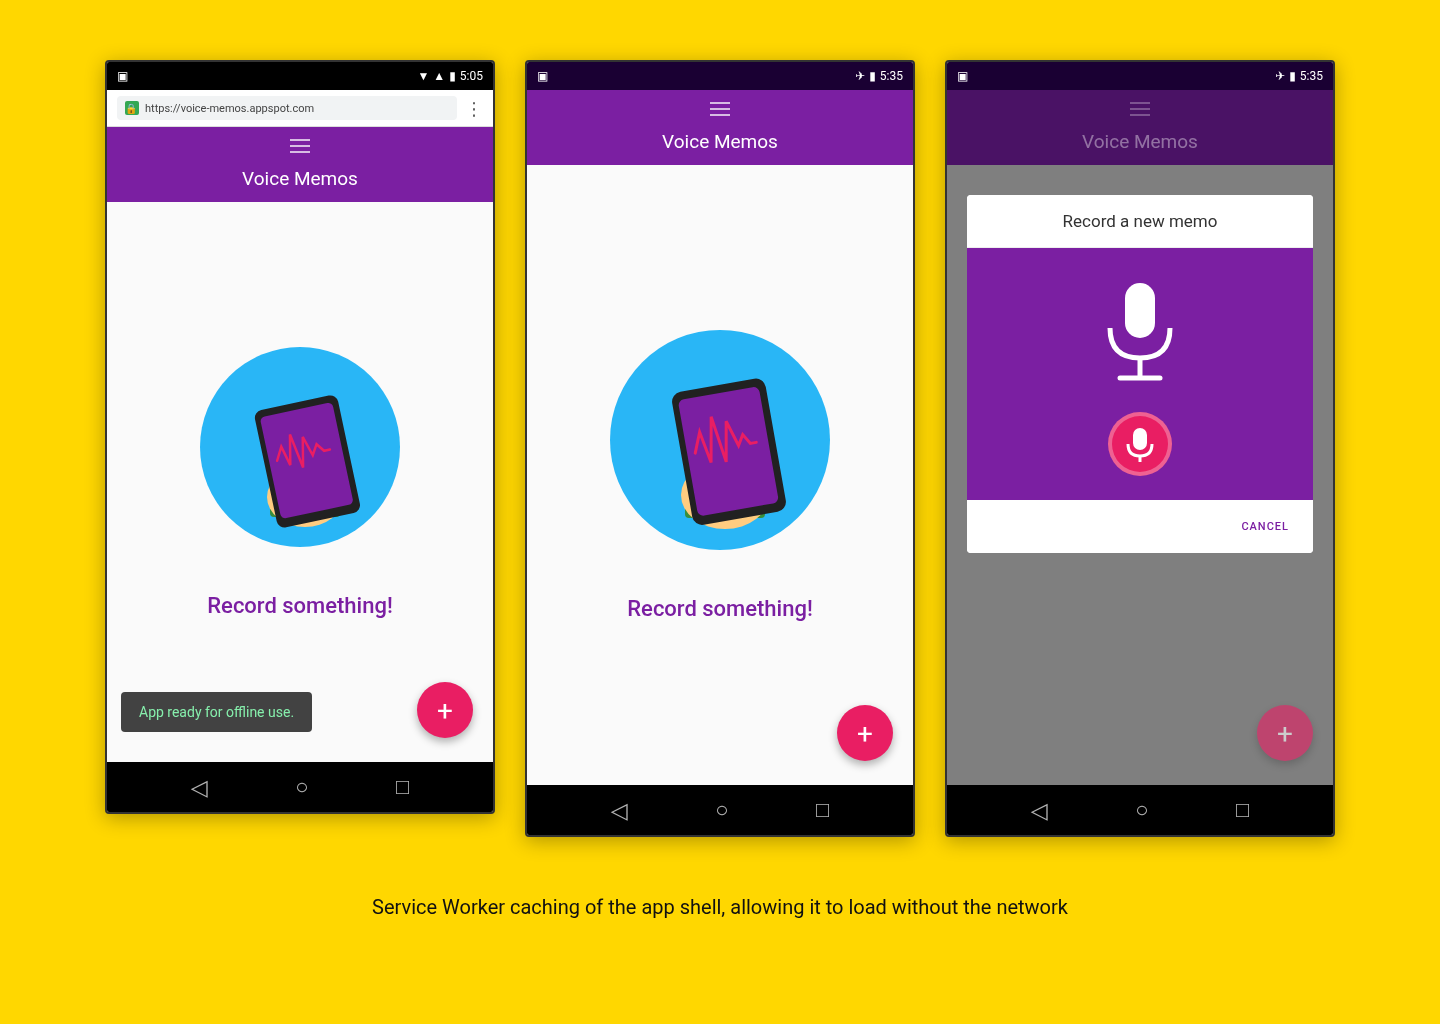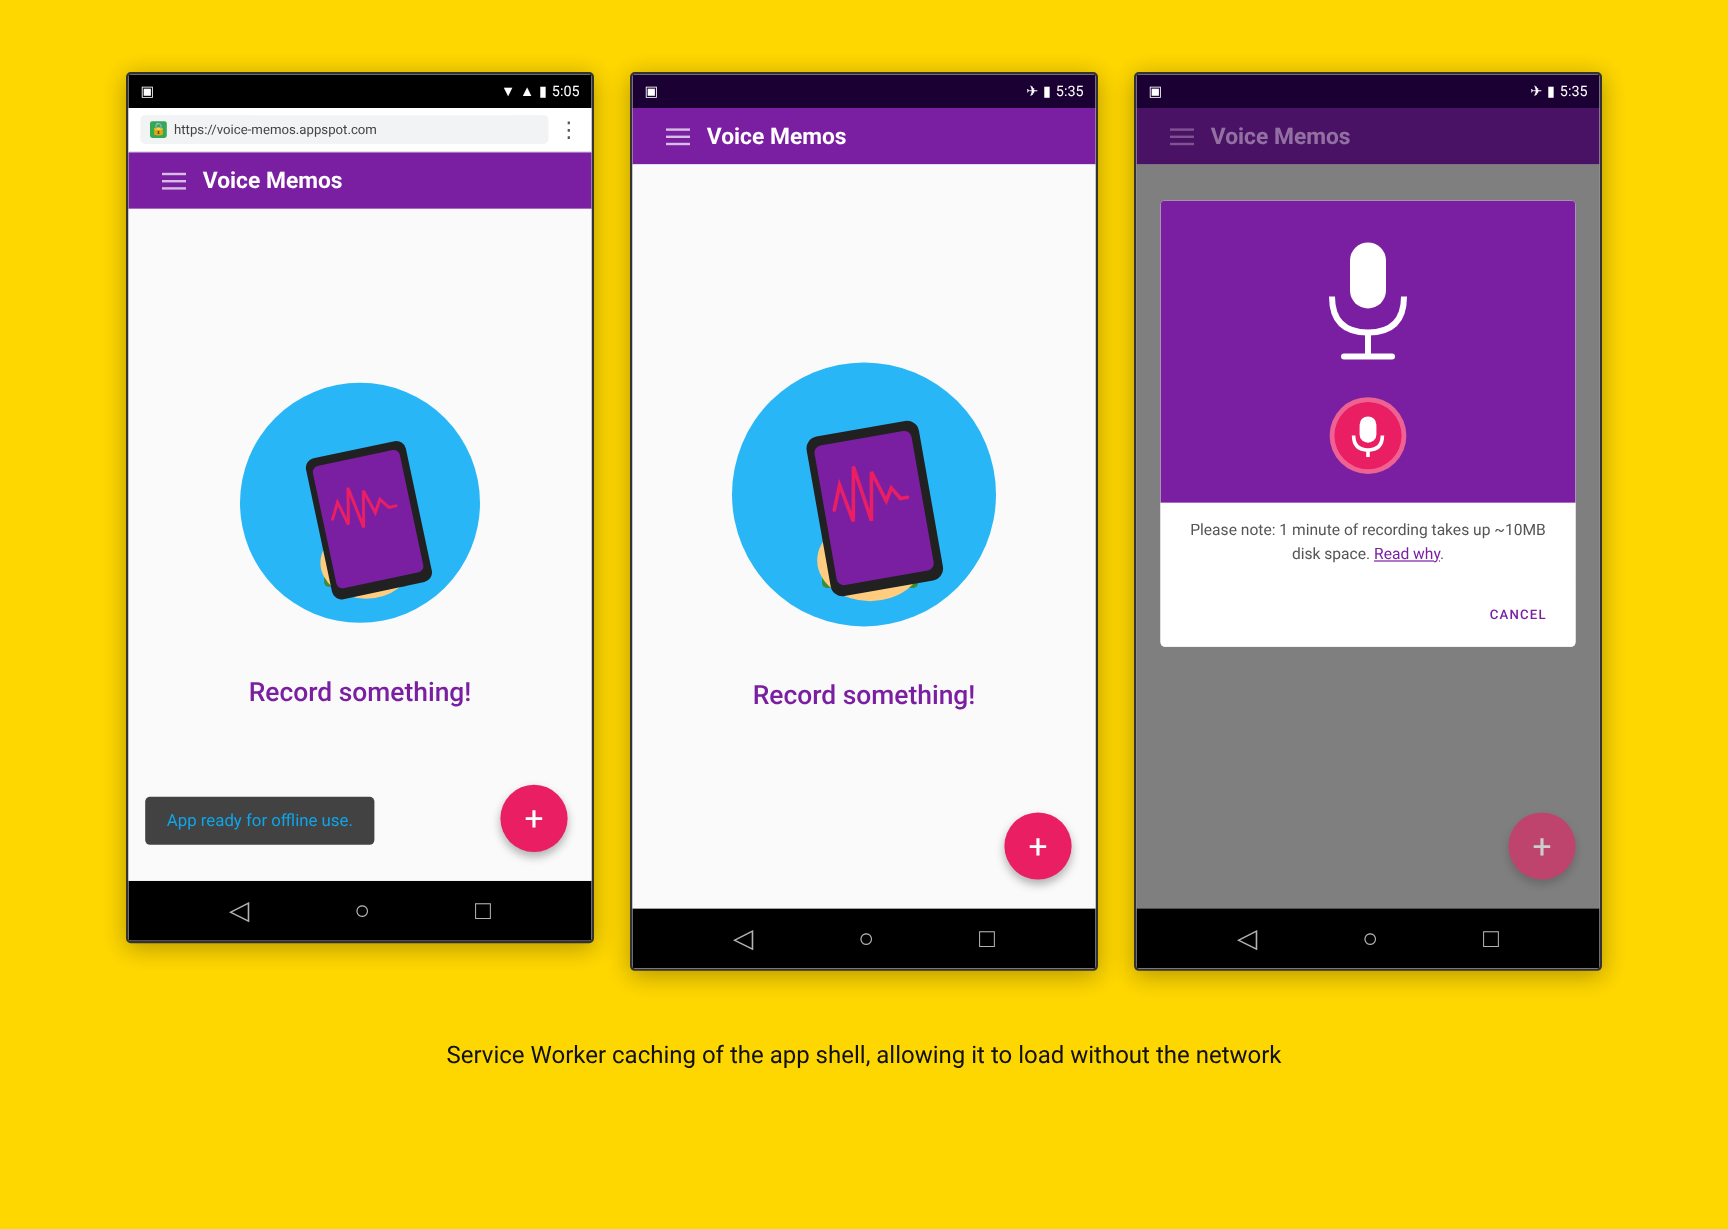--- a/index.html
+++ b/index.html
@@ -86,26 +86,27 @@
       align-items: center;
       justify-content: center;
       color: white;
       font-size: 10px;
     }
 
     
     .app-toolbar {
       background: #7B1FA2;
       color: white;
-      padding: 12px 28px;
+      padding: 12px 3px;
       display: flex;
       align-items: center;
       gap: 14px;
       font-size: 19px;
-      font-weight: 700;
+      font-weight: 400;
+      flex-direction: column;
     }
     .app-toolbar.dimmed {
       background: #4a1265;
     }
     .hamburger {
       display: flex;
       flex-direction: column;
       gap: 4px;
       cursor: pointer;
     }
@@ -166,21 +167,21 @@
       box-shadow: 0 4px 8px rgba(0,0,0,0.3);
       cursor: pointer;
     }
 
     
     .offline-toast {
       position: absolute;
       bottom: 30px;
       left: 14px;
       background: #424242;
-      color: #0ea5e9;
+      color: #86efac;
       padding: 12px 18px;
       border-radius: 4px;
       font-size: 14px;
       max-width: 200px;
     }
 
     
     .nav-bar {
       background: #000;
       height: 50px;
@@ -431,20 +432,23 @@
         <span></span>
         <span></span>
         <span></span>
       </div>
       <span style="opacity:0.4;">Voice Memos</span>
     </div>
 
     <div class="phone3-content" style="min-height:620px;">
 
       <div class="dialog-card">
+        <div class="dialog-header">
+          <span>Record a new memo</span>
+        </div>
         <div class="dialog-body">
 
           <div class="mic-large">
             <svg class="mic-svg" viewBox="0 0 90 110">
 
               <rect x="30" y="5" width="30" height="55" rx="15" fill="white"></rect>
 
               <path d="M15 50 Q15 80 45 80 Q75 80 75 50" stroke="white" stroke-width="5" fill="none"></path>
 
               <line x1="45" y1="80" x2="45" y2="100" stroke="white" stroke-width="5"></line>
@@ -455,24 +459,20 @@
 
           <div class="record-btn-circle">
             <svg width="30" height="36" viewBox="0 0 30 36">
               <rect x="8" y="2" width="14" height="22" rx="7" fill="white"></rect>
               <path d="M3 18 Q3 30 15 30 Q27 30 27 18" stroke="white" stroke-width="3" fill="none"></path>
               <line x1="15" y1="30" x2="15" y2="36" stroke="white" stroke-width="3"></line>
             </svg>
           </div>
         </div>
 
-        <div class="dialog-note">
-          <span>Please note: 1 minute of recording takes up ~10MB disk space.</span>
-          <a>Read why</a>.
-        </div>
 
         <div class="dialog-actions">
           <span class="cancel-btn">CANCEL</span>
         </div>
       </div>
 
       <div class="fab" style="opacity:0.6;">
         <span>+</span>
       </div>
     </div>

